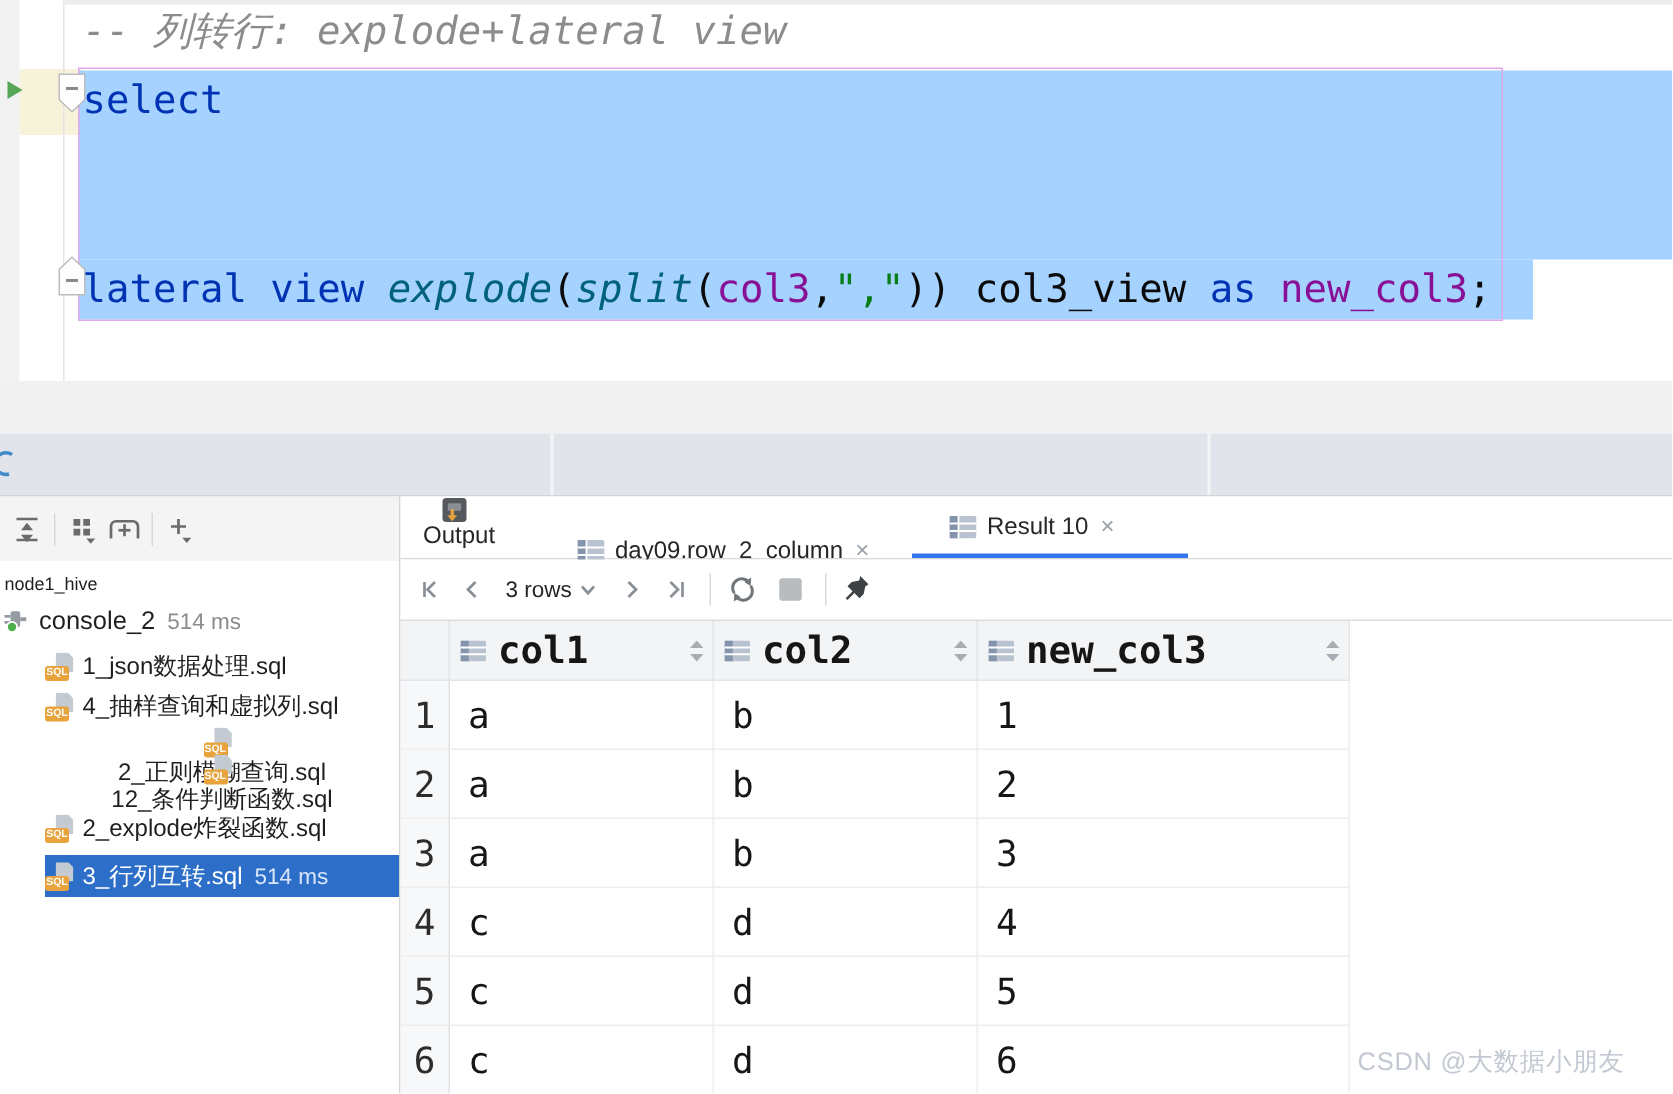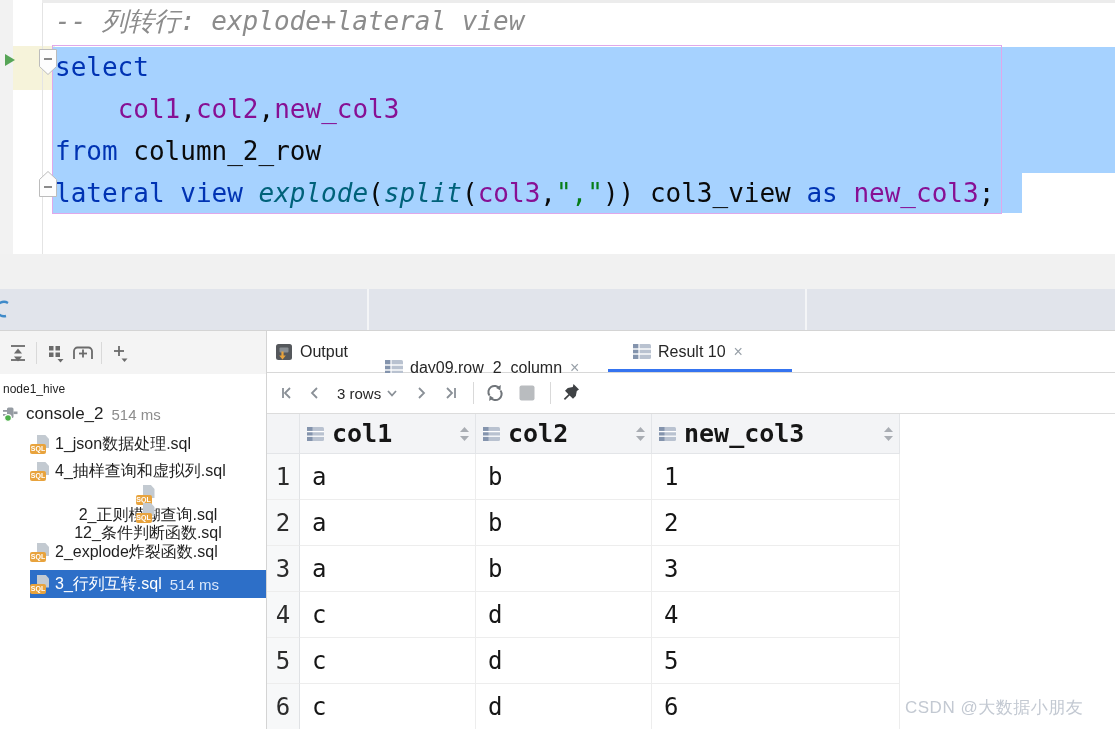--- a/index.html
+++ b/index.html
@@ -110,22 +110,20 @@
       <path d="M1.5,1.5 h17 v17 l-8.5,8 -8.5,-8 z" fill="#fdfdfd" stroke="#bcbcbc"></path>
       <line x1="6" y1="11" x2="14" y2="11" stroke="#8a8a8a" stroke-width="2"></line>
     </svg>
     <svg class="fold" style="top:170px" width="20" height="28">
       <path d="M1.5,26.5 h17 v-17 l-8.5,-8 -8.5,8 z" fill="#fdfdfd" stroke="#bcbcbc"></path>
       <line x1="6" y1="17" x2="14" y2="17" stroke="#8a8a8a" stroke-width="2"></line>
     </svg>
     <div class="code-lines">
         <div class="code-line" style="top: 5px;"><span class="tk-comment">-- 列转行: explode+lateral view</span></div>
         <div class="code-line" style="top: 51px;"><span class="tk-kw">select</span></div>
-        <div class="code-line" style="top: 93px;"><span class="tk-plain">    </span><span class="tk-id">col1</span><span class="tk-plain">,</span><span class="tk-id">col2</span><span class="tk-plain">,</span><span class="tk-id">new_col3</span></div>
-        <div class="code-line" style="top: 135px;"><span class="tk-kw">from</span><span class="tk-plain"> column_2_row</span></div>
         <div class="code-line" style="top: 177px;"><span class="tk-kw">lateral view </span><span class="tk-fn">explode</span><span class="tk-plain">(</span><span class="tk-fn">split</span><span class="tk-plain">(</span><span class="tk-id">col3</span><span class="tk-plain">,</span><span class="tk-str">","</span><span class="tk-plain">)) col3_view </span><span class="tk-kw">as</span><span class="tk-plain"> </span><span class="tk-id">new_col3</span><span class="tk-plain">;</span></div>
       </div>
   </div>
 
   <div class="band-gray"></div>
   <div class="band-blue">
     <div class="band-div" style="left:367px"></div>
     <div class="band-div" style="left:805px"></div>
     <svg class="band-glyph" width="14" height="20">
       <path d="M-4,10 a8,8 0 0 1 12,-6" fill="none" stroke="#3f8ac9" stroke-width="2.4"></path>
@@ -233,21 +231,21 @@
             <span class="tree-time">514 ms</span>
           </div>
         </div>
     </div>
 
     <div class="vdivider"></div>
 
     <div class="rp">
       <div class="tabs-row" id="tabs-row">
         <div class="tab-underline"></div>
-      <div class="tab" style="left: 8px;">
+      <div class="tab" style="left: 8px; flex-direction: column;">
             <span style="display: inline-flex;">
               <svg width="18" height="18">
                 <rect x="1" y="1" width="16" height="16" rx="2.5" fill="#55585c"></rect>
                 <rect x="4.5" y="4.5" width="9" height="5" rx="1" fill="#8a8f94"></rect>
                 <line x1="7.5" y1="8.5" x2="7.5" y2="13" stroke="#e8a33d" stroke-width="2.2"></line>
                 <polygon points="4.2,12.5 10.8,12.5 7.5,16.5" fill="#e8a33d"></polygon>
               </svg>
             </span>
             <span class="tab-label">Output</span>
           </div>

